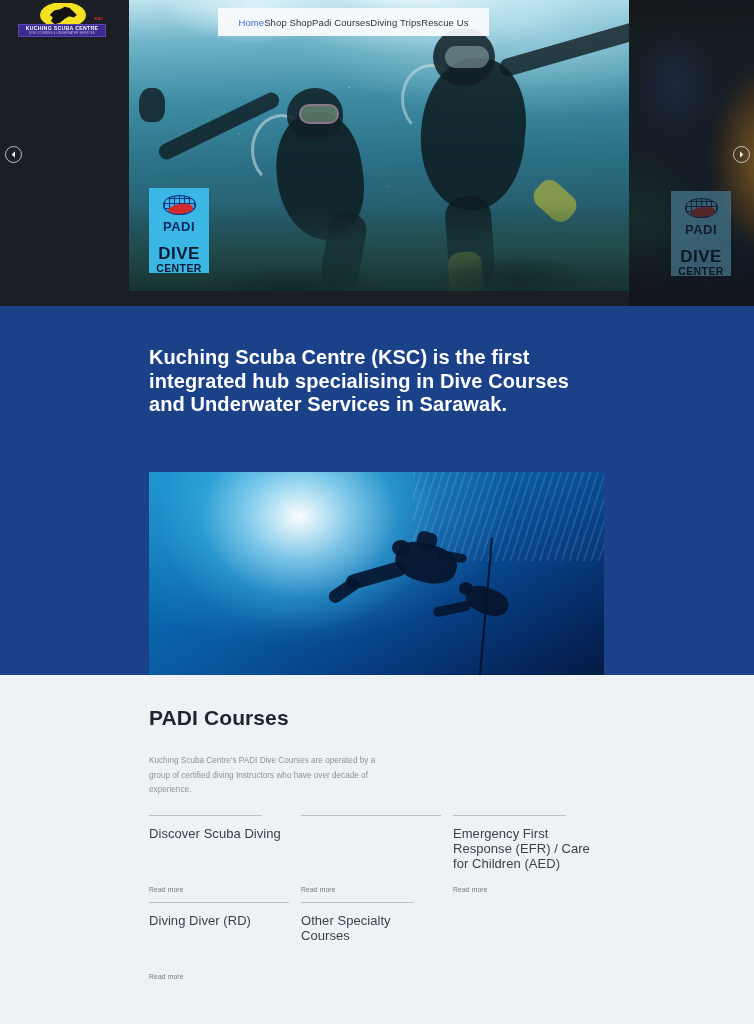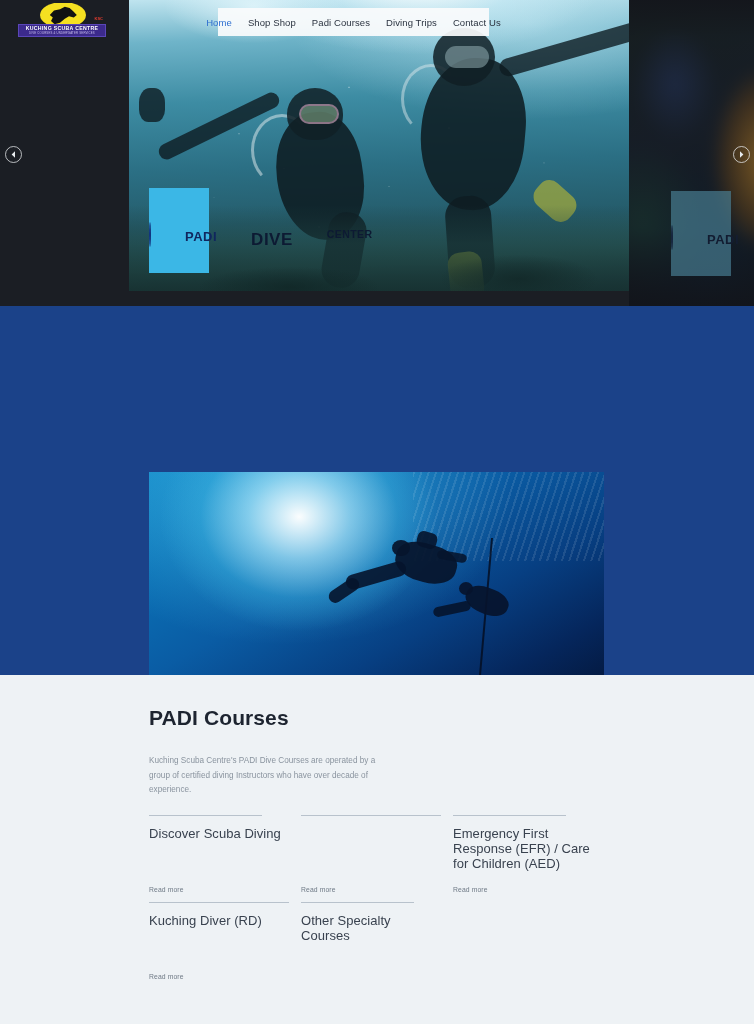--- a/index.html
+++ b/index.html
@@ -133,21 +133,20 @@
 
   
   .nav-panel {
     position: absolute;
     top: 8px; left: 218px;
     width: 271px; height: 28px;
     background: rgba(250,251,252,.93);
     display: flex;
     align-items: center;
     justify-content: center;
-    gap: 16px;
     z-index: 6;
   }
   .nav-link {
     font-size: 9.5px;
     color: #2b3340;
     letter-spacing: .1px;
     white-space: nowrap;
     cursor: pointer;
   }
   .nav-link.active { color: #2f6fd0; }
@@ -187,24 +186,23 @@
   .logo-name { font-size: 5.2px; color: #fff; font-weight: bold; letter-spacing: .3px; line-height: 1; }
   .logo-tag { font-size: 2.8px; color: #c9c0ee; letter-spacing: .2px; line-height: 1.2; margin-top: 1px; }
 
   
   .padi-badge {
     position: absolute;
     width: 60px; height: 85px;
     background: #3bb7e6;
     z-index: 5;
     display: flex;
-    flex-direction: row;
+    flex-direction: column;
     align-items: center;
     padding-top: 7px;
-    gap: 34px;
   }
   .hero-slide .padi-badge { left: 20px; bottom: 18px; }
   .padi-globe {
     width: 33px; height: 25px;
     border-radius: 50%;
     background:
       repeating-linear-gradient(90deg, rgba(10,40,120,.9) 0 1px, transparent 1px 5px),
       repeating-linear-gradient(0deg, rgba(10,40,120,.9) 0 1px, transparent 1px 5px),
       #3bb7e6;
     border: 1.6px solid #11347f;
@@ -409,36 +407,37 @@
         <div class="logo-name">KUCHING SCUBA CENTRE</div>
         <div class="logo-tag">DIVE COURSES &amp; UNDERWATER SERVICES</div>
       </div>
     </div>
 
     <nav class="nav-panel">
       <span class="nav-link active">Home</span>
       <span class="nav-link">Shop Shop</span>
       <span class="nav-link">Padi Courses</span>
       <span class="nav-link">Diving Trips</span>
-      <span class="nav-link">Contact Us</span>
+      <span class="nav-link">Rescue Us</span>
     </nav>
 
     <div class="carousel-arrow left">
       <svg width="9" height="9" viewBox="0 0 9 9" aria-hidden="true">
         <path d="M6 1.2 L2.6 4.5 L6 7.8 Z" fill="#e8ecef"></path>
       </svg>
     </div>
     <div class="carousel-arrow right">
       <svg width="9" height="9" viewBox="0 0 9 9" aria-hidden="true">
         <path d="M3 1.2 L6.4 4.5 L3 7.8 Z" fill="#e8ecef"></path>
       </svg>
     </div>
   </div>
 
   <section class="intro-band">
+    <h1 class="intro-heading">Kuching Scuba Centre (KSC) is the first integrated hub specialising in Dive Courses and Underwater Services in Sarawak.</h1>
     <div class="intro-photo">
       <div class="water"></div>
       <div class="ripple"></div>
       <div class="rope"></div>
       <div class="di-a"></div>
       <div class="di-a-head"></div>
       <div class="di-a-tank"></div>
       <div class="di-a-leg"></div>
       <div class="di-a-fin"></div>
       <div class="di-a-arm"></div>
@@ -468,21 +467,21 @@
         </div>
 
         <div class="course-card">
           <div class="rule"></div>
           <div class="course-title">Emergency First Response (EFR) / Care for Children (AED)</div>
           <span class="read-more">Read more</span>
         </div>
 
         <div class="course-card wide-rule">
           <div class="rule"></div>
-          <div class="course-title">Kuching Diver (RD)</div>
+          <div class="course-title">Diving Diver (RD)</div>
           <span class="read-more">Read more</span>
         </div>
 
 
         <div class="course-card last">
           <div class="rule"></div>
           <div class="course-title">Other Specialty Courses</div>
 
         </div>
 

